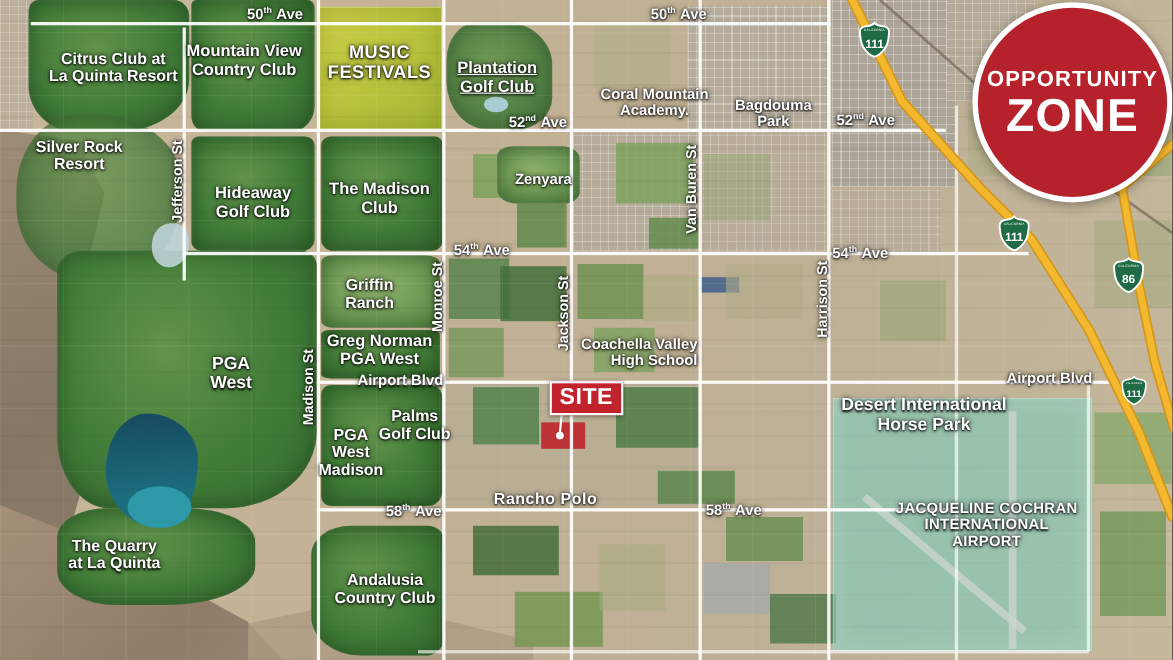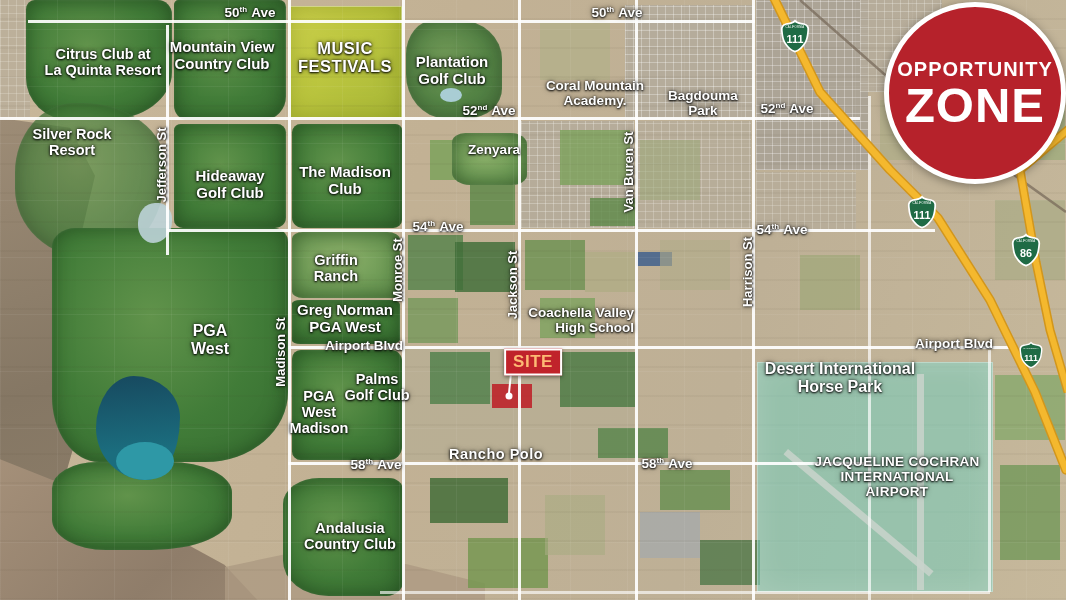--- a/index.html
+++ b/index.html
@@ -37,27 +37,27 @@
   .lbl-v{writing-mode:vertical-rl;transform:translate(-50%,-50%) rotate(180deg);font-size:13px;}
   .ave{font-size:13.5px;}
   .ave sup{font-size:8px;vertical-align:super;}
   .ave .w{margin-left:4px;}
   .ralign{transform:translate(-100%,-50%);text-align:right;}
   .shield{position:absolute;z-index:21;transform:translate(-50%,-50%);}
   .shield text{fill:#fff;font-family:"Liberation Sans",sans-serif;text-anchor:middle;}
   .st-state{font-size:3.6px;letter-spacing:.2px;}
   .st-num{font-size:13.5px;font-weight:700;}
   .site-badge{position:absolute;z-index:22;transform:translate(-50%,-50%);
-    background:#c0232b;border:2.5px solid #fff;color:#fdba74;font-weight:800;font-size:17px;
+    background:#c0232b;border:2.5px solid #fff;color:#ffffff;font-weight:800;font-size:21px;
     letter-spacing:.5px;padding:1px 7px 2px;box-shadow:0 1px 4px rgba(0,0,0,.5);}
   .oz{position:absolute;left:884px;top:2px;width:172px;height:172px;border-radius:50%;
     background:#b6222b;border:5px solid #fff;z-index:30;display:flex;flex-direction:column;
     align-items:center;justify-content:center;color:#fff;box-shadow:0 2px 10px rgba(0,0,0,.35);}
   .oz .l1{font-size:20px;font-weight:700;letter-spacing:1px;}
-  .oz .l2{font-size:49px;font-weight:800;letter-spacing:1px;line-height:.95;margin-top:1px;}
+  .oz .l2{font-size:42px;font-weight:800;letter-spacing:1px;line-height:.95;margin-top:1px;}
 </style>
 </head>
 <body>
 
 <div class="stage">
 
   <div class="mtn mtn-tex" style="left:0;top:118px;width:100px;height:482px;background:linear-gradient(160deg,#9d8c76,#857764 55%,#8d7e69);clip-path:polygon(0 0,70% 2%,95% 12%,70% 34%,92% 55%,60% 78%,80% 100%,0 100%);"></div>
   <div class="mtn mtn-tex" style="left:0;top:440px;width:330px;height:160px;background:linear-gradient(135deg,#a6917a,#8f7d6a 60%,#9c8973);clip-path:polygon(0 12%,22% 30%,45% 52%,68% 78%,78% 100%,0 100%);"></div>
   <div class="mtn mtn-tex" style="left:225px;top:545px;width:260px;height:55px;background:#ac9a82;opacity:.8;clip-path:polygon(0 40%,30% 10%,70% 35%,100% 70%,100% 100%,0 100%);"></div>
 
@@ -180,21 +180,21 @@
       <div>La Quinta Resort</div>
     </div>
   <div class="lbl" style="left:222px;top:56px;font-size:15px;">
     <div>Mountain View</div>
       <div>Country Club</div>
     </div>
   <div class="lbl" style="left:345px;top:57px;font-size:16.5px;letter-spacing:.5px;">
     <div>MUSIC</div>
       <div>FESTIVALS</div>
     </div>
-  <div class="lbl" style="left:452px;top:71px;font-size:15px;">
+  <div class="lbl" style="left:452px;top:71px;font-size:15px;text-decoration:underline;">
     <div>Plantation</div>
       <div>Golf Club</div>
     </div>
   <div class="lbl" style="left:595px;top:77px;font-size:13.5px;margin-top:16px;">
     <div>Coral Mountain</div>
       <div>Academy.</div>
     </div>
   <div class="lbl" style="left:703px;top:103px;font-size:13.5px;">
     <div>Bagdouma</div>
       <div>Park</div>
@@ -204,21 +204,21 @@
       <div>Resort</div>
     </div>
   <div class="lbl" style="left:230px;top:185px;font-size:15px;">
     <div>Hideaway</div>
       <div>Golf Club</div>
     </div>
   <div class="lbl" style="left:345px;top:181px;font-size:15px;">
     <div>The Madison</div>
       <div>Club</div>
     </div>
-  <div class="lbl" style="left:494px;top:150px;font-size:13.5px;">
+  <div class="lbl" style="left:494px;top:163px;font-size:13.5px;">
     <div>Zenyara</div>
     </div>
   <div class="lbl" style="left:336px;top:268px;font-size:14.5px;">
     <div>Griffin</div>
       <div>Ranch</div>
     </div>
   <div class="lbl" style="left:345px;top:319px;font-size:15px;">
     <div>Greg Norman</div>
       <div>PGA West</div>
     </div>
@@ -239,20 +239,24 @@
       <div>Golf Club</div>
     </div>
   <div class="lbl" style="left:319px;top:412px;font-size:14.5px;">
     <div>PGA</div>
       <div>West</div>
       <div>Madison</div>
     </div>
   <div class="lbl" style="left:496px;top:454px;font-size:14.5px;letter-spacing:.5px;">
     <div>Rancho Polo</div>
     </div>
+  <div class="lbl" style="left:104px;top:505px;font-size:14.5px;">
+    <div>The Quarry</div>
+      <div>at La Quinta</div>
+    </div>
   <div class="lbl" style="left:350px;top:536px;font-size:14.5px;">
     <div>Andalusia</div>
       <div>Country Club</div>
     </div>
   <div class="lbl" style="left:897px;top:477px;font-size:13.5px;letter-spacing:.3px;">
     <div>JACQUELINE COCHRAN</div>
       <div>INTERNATIONAL</div>
       <div>AIRPORT</div>
     </div>
 

